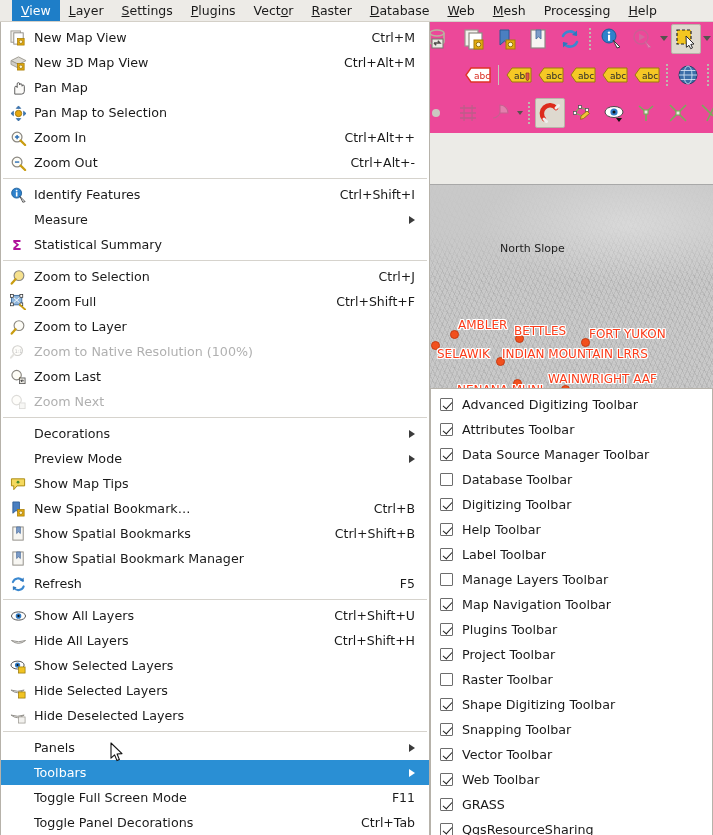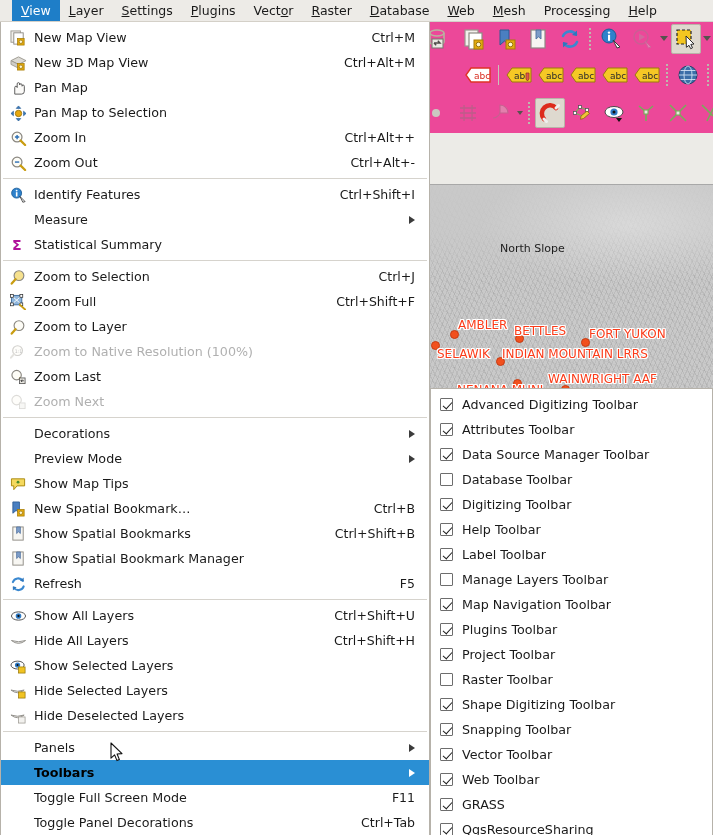--- a/index.html
+++ b/index.html
@@ -129,21 +129,21 @@
   }
   .mi {
     position: relative;
     display: flex; align-items: center;
     height: 25px;
     padding-left: 8px; padding-right: 14px;
     color: #1a1a1a;
     font-size: 12.7px;
     white-space: nowrap;
   }
-  .mi.sel { background: #2a8fd4; color: #000000; font-weight: bold; }
+  .mi.sel { background: #2a8fd4; color: #ffffff; }
   .mi.disabled { color: #b0b0b0; }
   .mi-icon {
     width: 18px; height: 17px; margin-right: 7px;
     display: flex; align-items: center; justify-content: center;
     flex: 0 0 18px;
   }
   .mi-icon.noicon { visibility: hidden; }
   .mi-label { flex: 1; }
   .mi-shortcut { color: #1a1a1a; font-size: 12.5px; margin-left: 18px; }
   .mi-arrow {

